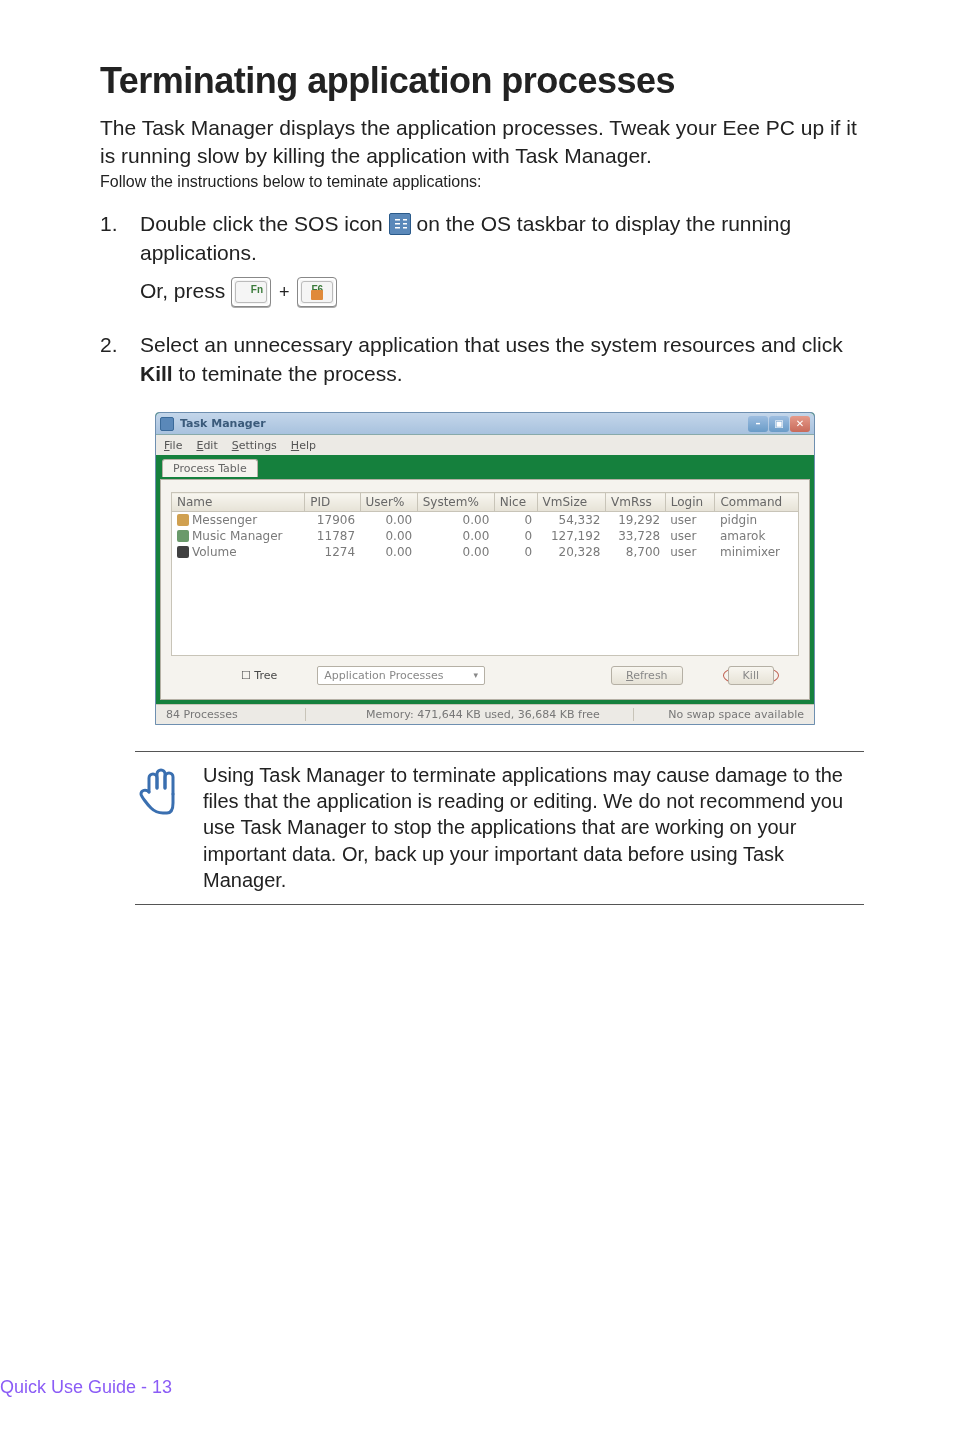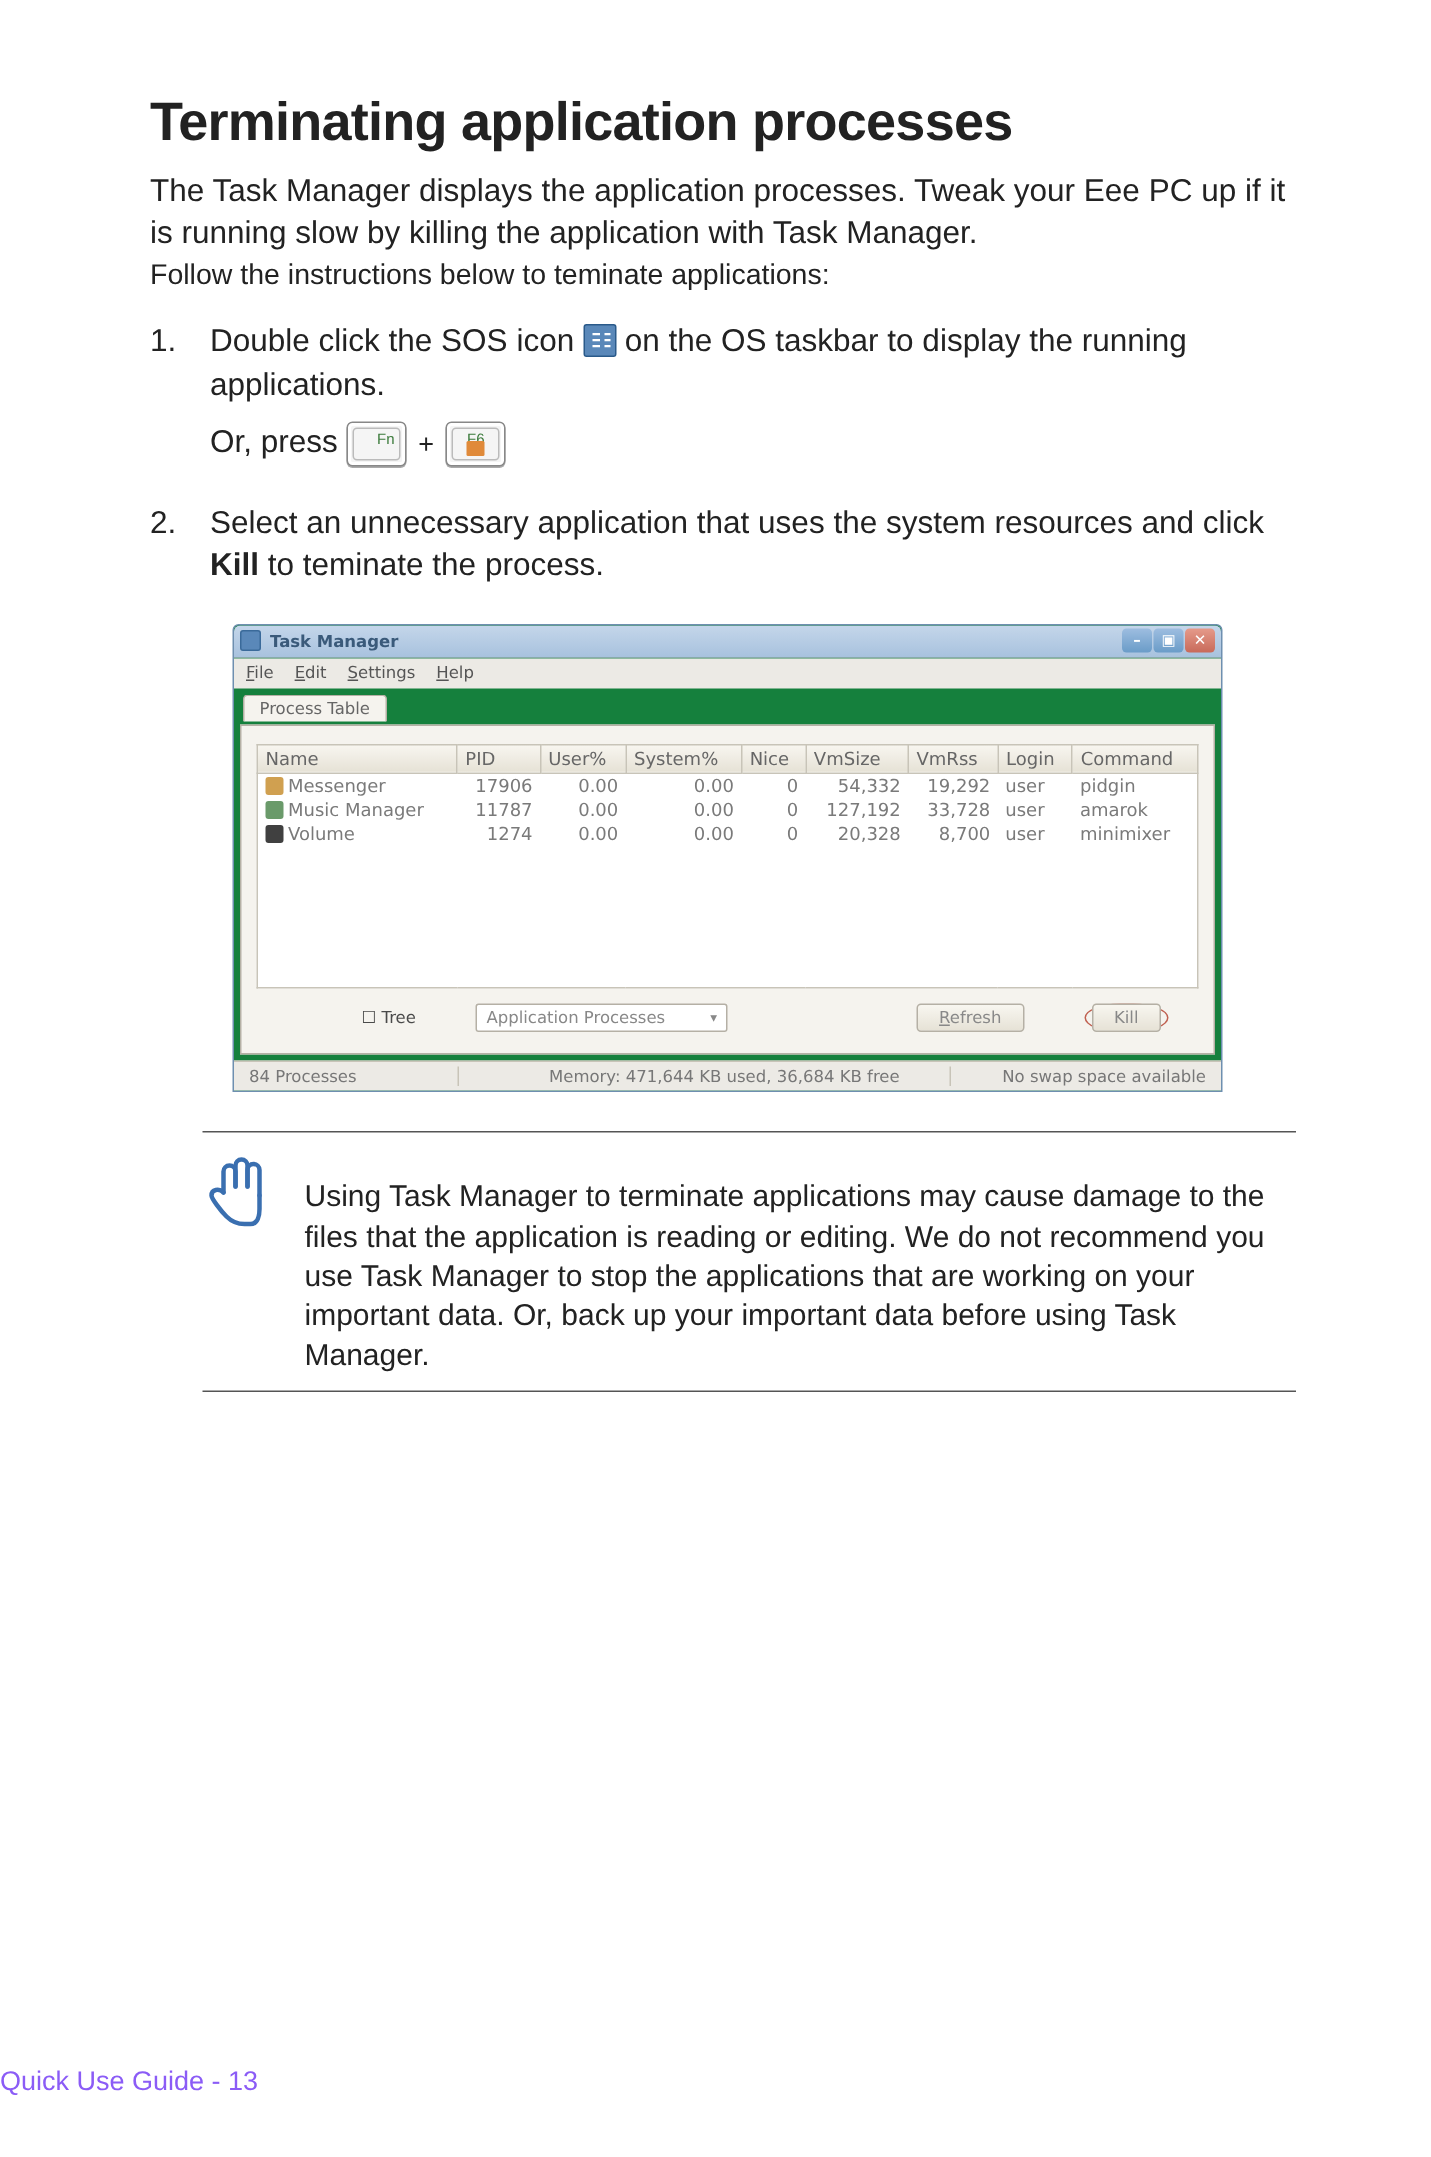--- a/index.html
+++ b/index.html
@@ -16,21 +16,21 @@
     font-size: 36px;
     font-weight: 700;
     margin-bottom: 12px;
     letter-spacing: -0.5px;
   }
   .intro {
     font-size: 21px;
     line-height: 1.35;
   }
   .follow {
-    font-size: 19px;
+    font-size: 16px;
     line-height: 1.35;
     margin-bottom: 18px;
   }
   .steps { list-style: none; counter-reset: step; }
   .step { display: flex; margin-bottom: 14px; font-size: 21px; line-height: 1.35; }
   .step-num { width: 40px; flex-shrink: 0; }
   .step-body { flex: 1; }
   .step-body p { margin-bottom: 10px; }
   .inline-icon {
     display: inline-block; width: 22px; height: 22px; vertical-align: -4px;
@@ -41,20 +41,21 @@
     linear-gradient(#fff,#fff) 2px 6px/5px 1.5px no-repeat,
     linear-gradient(#fff,#fff) 2px 10px/5px 1.5px no-repeat,
     linear-gradient(#fff,#fff) 10px 2px/5px 1.5px no-repeat,
     linear-gradient(#fff,#fff) 10px 6px/5px 1.5px no-repeat,
     linear-gradient(#fff,#fff) 10px 10px/5px 1.5px no-repeat; }
   .key {
     display: inline-block; border: 1px solid #888; border-radius: 4px;
     padding: 0 2px; height: 30px; min-width: 40px; vertical-align: middle;
     position: relative; box-shadow: inset 0 0 0 2px #fff, 0 1px 0 #aaa;
     background: #f5f5f5;
+    font-weight: bold;
   }
   .key-inner {
     position: absolute; inset: 3px; border: 1px solid #bbb; border-radius: 3px;
     font-size: 10px; display: flex; align-items: flex-start; justify-content: flex-end;
     padding: 1px 3px; color: #3a7a3a;
   }
   .key-f6 .key-inner { justify-content: center; align-items: flex-start; }
   .key-f6 .key-inner::after {
     content: ""; position: absolute; bottom: 2px; left: 50%; transform: translateX(-50%);
     width: 12px; height: 10px; background: #e08a3a; border-radius: 1px;
@@ -108,21 +109,21 @@
     padding: 2px 4px; display: inline-block;
   }
   .tm-status { border-top: 1px solid #c8c4b8; background: #eceae5; display: flex; padding: 3px 10px; color: #777; }
   .tm-status .s1 { width: 140px; border-right: 1px solid #c8c4b8; }
   .tm-status .s2 { flex: 1; text-align: left; padding-left: 60px; border-right: 1px solid #c8c4b8; }
   .tm-status .s3 { width: 170px; text-align: right; }
 
   
   .note { display: flex; gap: 20px; margin: 18px 0 0 35px; align-items: flex-start; border-top: 1px solid #555; border-bottom: 1px solid #555; padding: 10px 8px 10px 0; }
   .note-icon { width: 48px; flex-shrink: 0; }
-  .note-text { font-size: 20px; line-height: 1.32; margin-top: 20px; }
+  .note-text { font-size: 20px; line-height: 1.32; }
 
   .footer { position: absolute; bottom: 40px; left: 0; right: 0; text-align: left; font-size: 18px; color: #8b5cf6; }
 </style>
 </head>
 <body>
 
 <h1>Terminating application processes</h1>
 <p class="intro">The Task Manager displays the application processes. Tweak your Eee PC up if it is running slow by killing the application with Task Manager.</p>
 <p class="follow">Follow the instructions below to teminate applications:</p>
 

